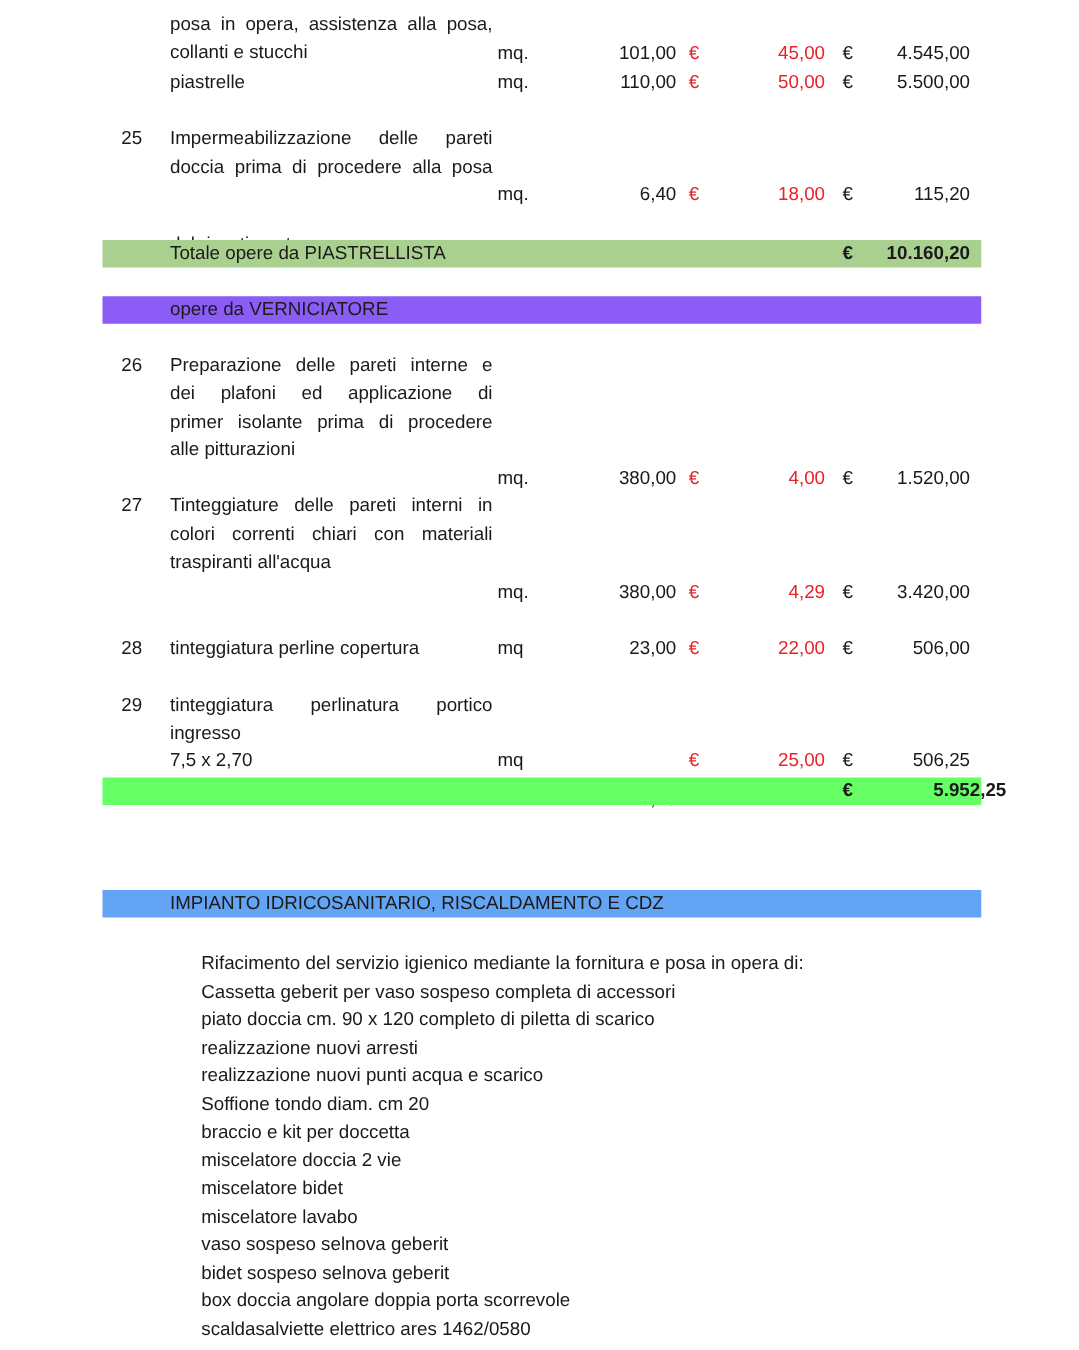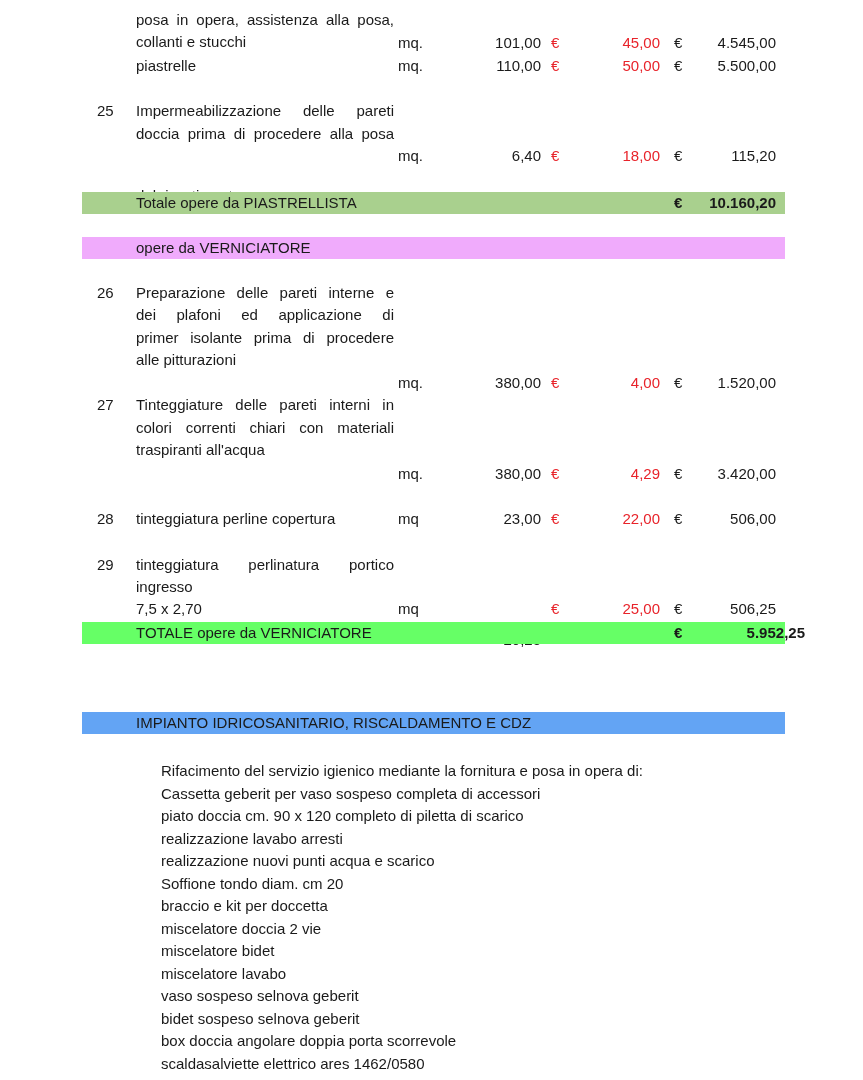--- a/index.html
+++ b/index.html
@@ -52,21 +52,21 @@
   <span class="eurblk" style="top:147px;">€</span>
   <span class="totcol" style="top:147px;">115,20</span>
 </div>
 
 <div class="bar" style="top:192px;background:#a9d08e;">
   <span class="label">Totale opere da PIASTRELLISTA</span>
   <span class="abs bold" style="left:592px;top:0;line-height:22px;">€</span>
   <span class="abs bold" style="left:608px;width:86px;text-align:right;top:0;line-height:22px;">10.160,20</span>
 </div>
 
-<div class="bar" style="top:237px;background:#f0abfc;">
+<div class="bar" style="top:237px;background:#8b5cf6;">
   <span class="label">opere da VERNICIATORE</span>
 </div>
 
 <div>
   <span class="abs" style="left:97px;top:284px;">26</span>
   <span class="just" style="top:284px;">Preparazione delle pareti interne e</span>
   <span class="just" style="top:306px;">dei plafoni ed applicazione di</span>
   <span class="just" style="top:329px;">primer isolante prima di procedere</span>
   <span class="justlast" style="top:351px;">alle pitturazioni</span>
   <span class="abs" style="left:398px;top:374px;">mq.</span>
@@ -108,34 +108,33 @@
   <span class="justlast" style="top:600px;">7,5 x 2,70</span>
   <span class="abs" style="left:398px;top:600px;">mq</span>
   <span class="qtycol" style="top:631px;">20,25</span>
   <span class="eurred" style="top:600px;">€</span>
   <span class="pricecol" style="top:600px;">25,00</span>
   <span class="eurblk" style="top:600px;">€</span>
   <span class="totcol" style="top:600px;">506,25</span>
 </div>
 
 <div class="bar" style="top:622px;background:#66ff66;">
-  <span class="label">TOTALE opere da VERNICIATORE</span>
   <span class="abs bold" style="left:592px;top:0;line-height:22px;">€</span>
   <span class="abs bold" style="left:637px;width:86px;text-align:right;top:0;line-height:22px;">5.952,25</span>
 </div>
 
 <div class="bar" style="top:712px;background:#63a4f4;">
   <span class="label">IMPIANTO IDRICOSANITARIO, RISCALDAMENTO E CDZ</span>
 </div>
 
 <div>
   <span class="plain" style="top:759px;">Rifacimento del servizio igienico mediante la fornitura e posa in opera di:</span>
   <span class="plain" style="top:782px;">Cassetta geberit per vaso sospeso completa di accessori</span>
   <span class="plain" style="top:804px;">piato doccia cm. 90 x 120 completo di piletta di scarico</span>
-  <span class="plain" style="top:827px;">realizzazione lavabo arresti</span>
+  <span class="plain" style="top:827px;">realizzazione nuovi arresti</span>
   <span class="plain" style="top:849px;">realizzazione nuovi punti acqua e scarico</span>
   <span class="plain" style="top:872px;">Soffione tondo diam. cm 20</span>
   <span class="plain" style="top:894px;">braccio e kit per doccetta</span>
   <span class="plain" style="top:917px;">miscelatore doccia 2 vie</span>
   <span class="plain" style="top:939px;">miscelatore bidet</span>
   <span class="plain" style="top:962px;">miscelatore lavabo</span>
   <span class="plain" style="top:984px;">vaso sospeso selnova geberit</span>
   <span class="plain" style="top:1007px;">bidet sospeso selnova geberit</span>
   <span class="plain" style="top:1029px;">box doccia angolare doppia porta scorrevole</span>
   <span class="plain" style="top:1052px;">scaldasalviette elettrico ares 1462/0580</span>

